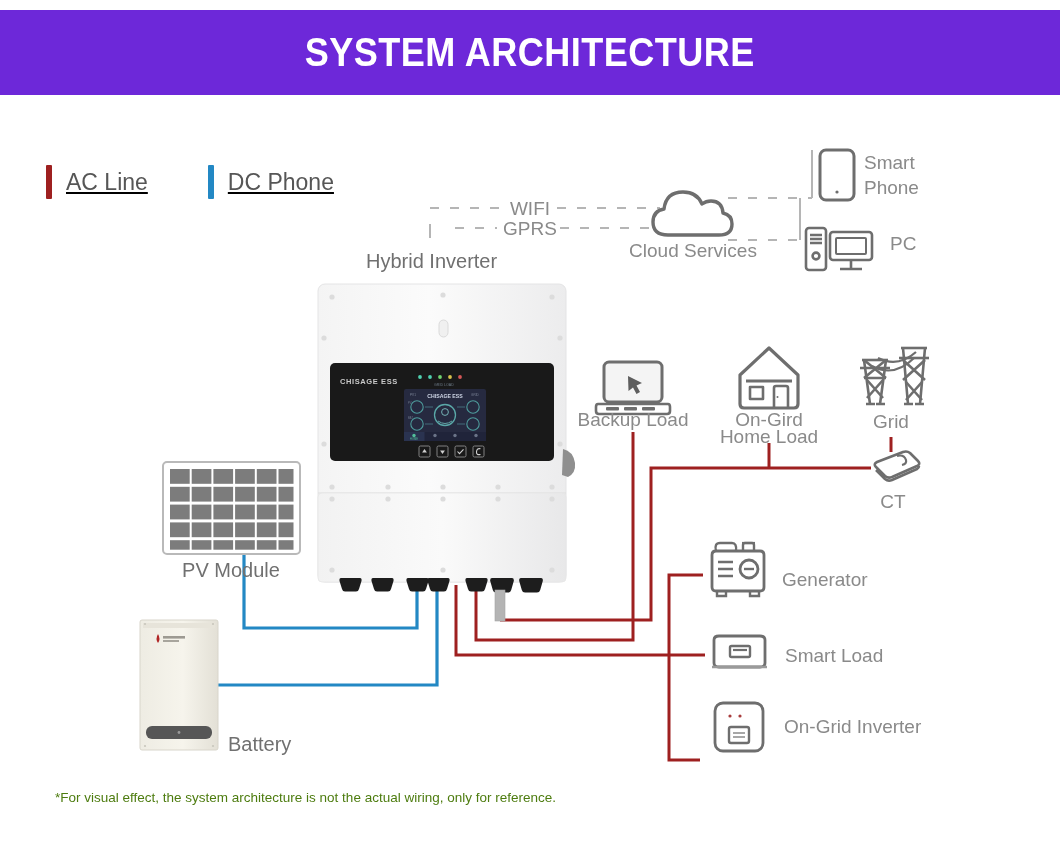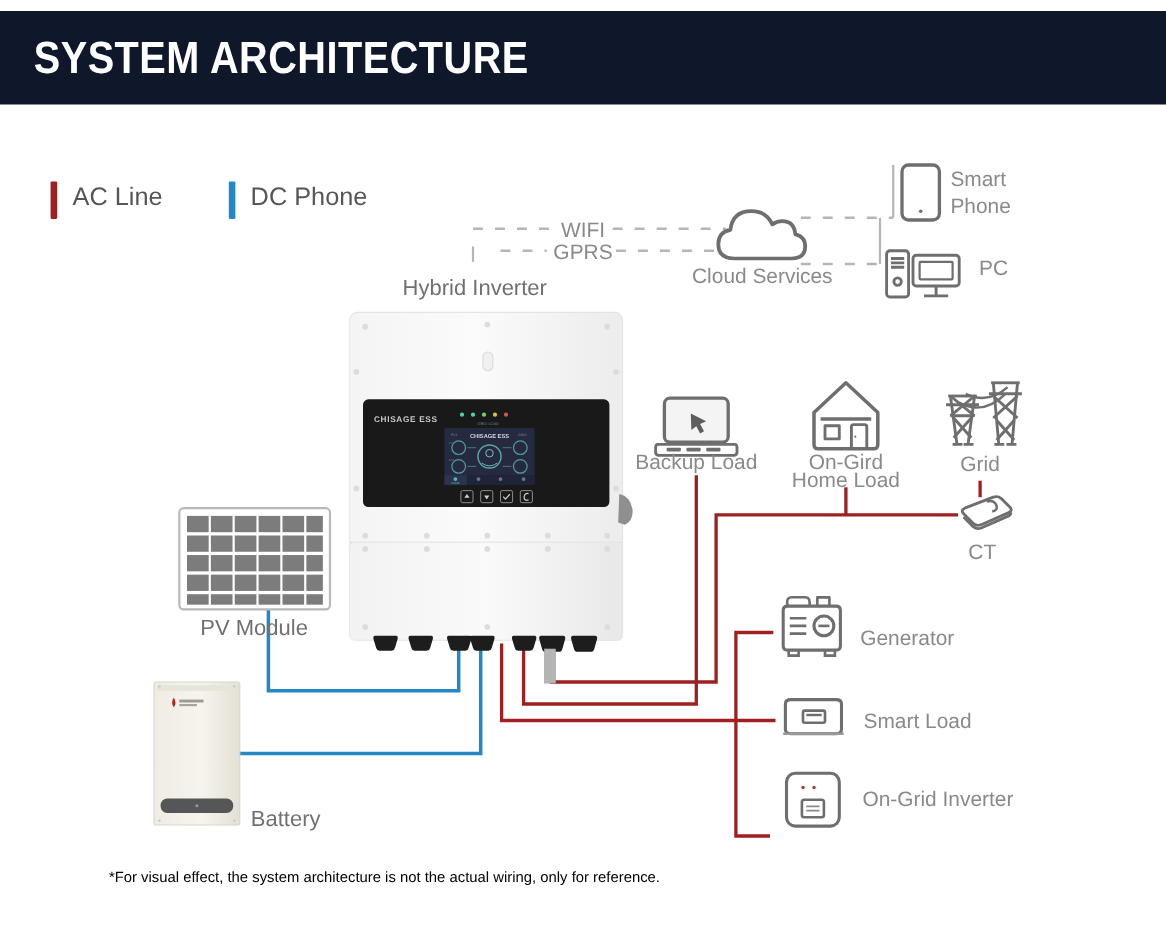--- a/index.html
+++ b/index.html
@@ -16,24 +16,24 @@
     overflow: hidden;
   }
 
   
   #header-banner {
     position: absolute;
     left: 0;
     top: 10px;
     width: 1060px;
     height: 85px;
-    background: #0f172a;
+    background: #6d28d9;
     display: flex;
     align-items: center;
-    justify-content: flex-start;
+    justify-content: center;
   }
   #header-title {
     color: #ffffff;
     font-family: "Liberation Sans Narrow", "Liberation Sans", sans-serif;
     font-size: 41px;
     font-weight: bold;
     letter-spacing: 0.5px;
     transform: scaleX(0.88);
     transform-origin: center;
     white-space: nowrap;
@@ -43,21 +43,23 @@
   #legend {
     position: absolute;
     left: 46px;
     top: 165px;
     display: flex;
     align-items: center;
     gap: 60px;
   }
   .legend-item {
     display: flex;
+    align-items: center;
     gap: 14px;
+    text-decoration: underline;
   }
   .legend-swatch {
     width: 6px;
     height: 34px;
     border-radius: 1px;
   }
   .legend-label {
     font-size: 23px;
     color: #565656;
     white-space: nowrap;
@@ -71,23 +73,22 @@
     width: 1060px;
     height: 859px;
   }
 
   
   #footer-note {
     position: absolute;
     left: 55px;
     top: 790px;
     font-size: 13.5px;
-    color: #000000;
+    color: #4d7c0f;
     white-space: nowrap;
-    margin-left: 44px;
   }
 
   
   .dlabel {
     font-family: "Liberation Sans", sans-serif;
     fill: #8a8a8a;
     font-size: 19px;
   }
   .dlabel-dark {
     font-family: "Liberation Sans", sans-serif;

